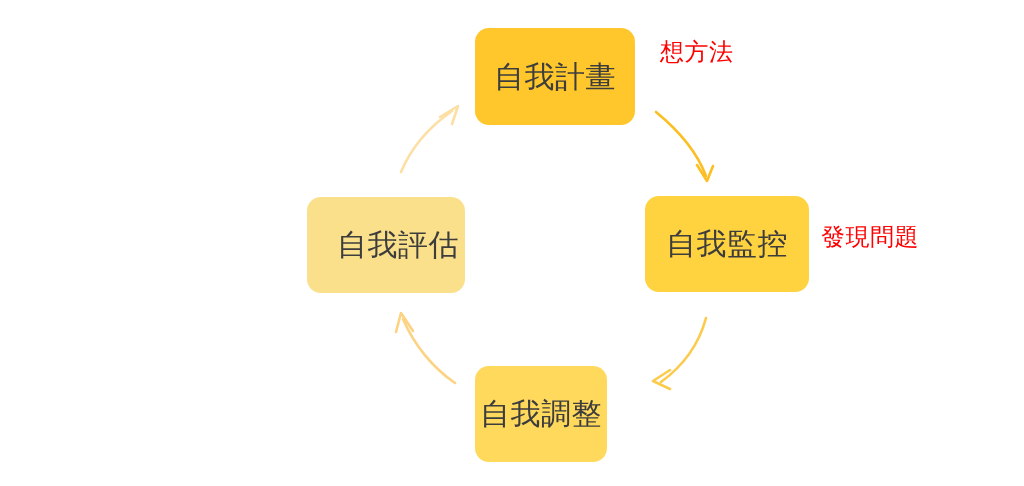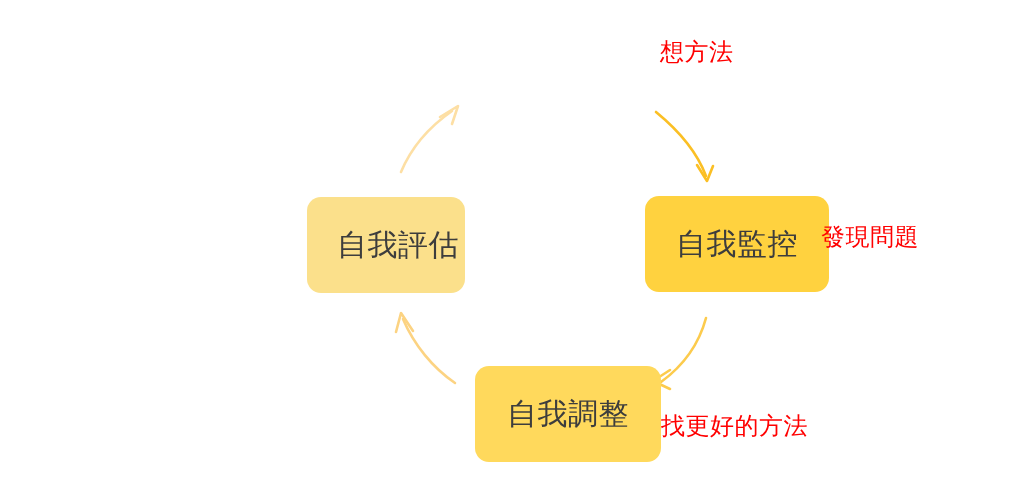--- a/index.html
+++ b/index.html
@@ -45,22 +45,22 @@
   }
   .node-label {
     font-size: 30px;
     line-height: 1;
     color: #3d3d3d;
     letter-spacing: 0.5px;
     white-space: nowrap;
   }
 
   #node-plan   { left: 475px; top: 28px;  width: 160px; height: 97px; }
-  #node-monitor{ left: 645px; top: 196px; width: 184px; height: 96px; }
-  #node-adjust { left: 475px; top: 366px; width: 186px; height: 96px; }
+  #node-monitor{ left: 645px; top: 196px; width: 164px; height: 96px; }
+  #node-adjust { left: 475px; top: 366px; width: 132px; height: 96px; }
   #node-evaluate{left: 307px; top: 197px; width: 158px; height: 96px; padding-left: 24px; }
 
   
   .annotation {
     position: absolute;
     z-index: 3;
     font-size: 24px;
     line-height: 1;
     white-space: nowrap;
     letter-spacing: 0.5px;
@@ -91,33 +91,35 @@
       <path d="M 455 383 C 433 368, 414 345, 403 319" fill="none" stroke="#FCD382" stroke-width="2.6" stroke-linecap="round"></path>
       <path d="M 413 331 L 401 313 L 396 332" fill="none" stroke="#FCD382" stroke-width="2.6" stroke-linecap="round" stroke-linejoin="round"></path>
     </g>
 
     <g>
       <path d="M 401 172 C 411 148, 429 127, 452 111" fill="none" stroke="#FDDFA4" stroke-width="2.6" stroke-linecap="round"></path>
       <path d="M 440 117 L 458 106 L 452 124" fill="none" stroke="#FDDFA4" stroke-width="2.6" stroke-linecap="round" stroke-linejoin="round"></path>
     </g>
   </svg>
 
+  <div class="node-box" id="node-plan" style="background-color: rgb(255, 199, 44);">
+    <span class="node-label">自我計畫</span>
+  </div>
 
   <div class="node-box" id="node-monitor" style="background-color: rgb(255, 210, 63);">
     <span class="node-label">自我監控</span>
   </div>
 
   <div class="node-box" id="node-adjust" style="background-color: rgb(255, 217, 92);">
     <span class="node-label">自我調整</span>
   </div>
 
   <div class="node-box" id="node-evaluate" style="background-color: rgb(251, 224, 139);">
     <span class="node-label">自我評估</span>
   </div>
 
   <div class="annotation" id="annotation-plan" style="color: rgb(255, 0, 0);">想方法</div>
 
   <div class="annotation" id="annotation-monitor" style="color: rgb(255, 0, 0); font-family: Liberation Serif, serif;">發現問題</div>
 
-  <div class="annotation" id="annotation-adjust" style="color: rgb(255, 0, 0);">找更好的方法</div>
 
 
 </div>
 
 </body></html>

